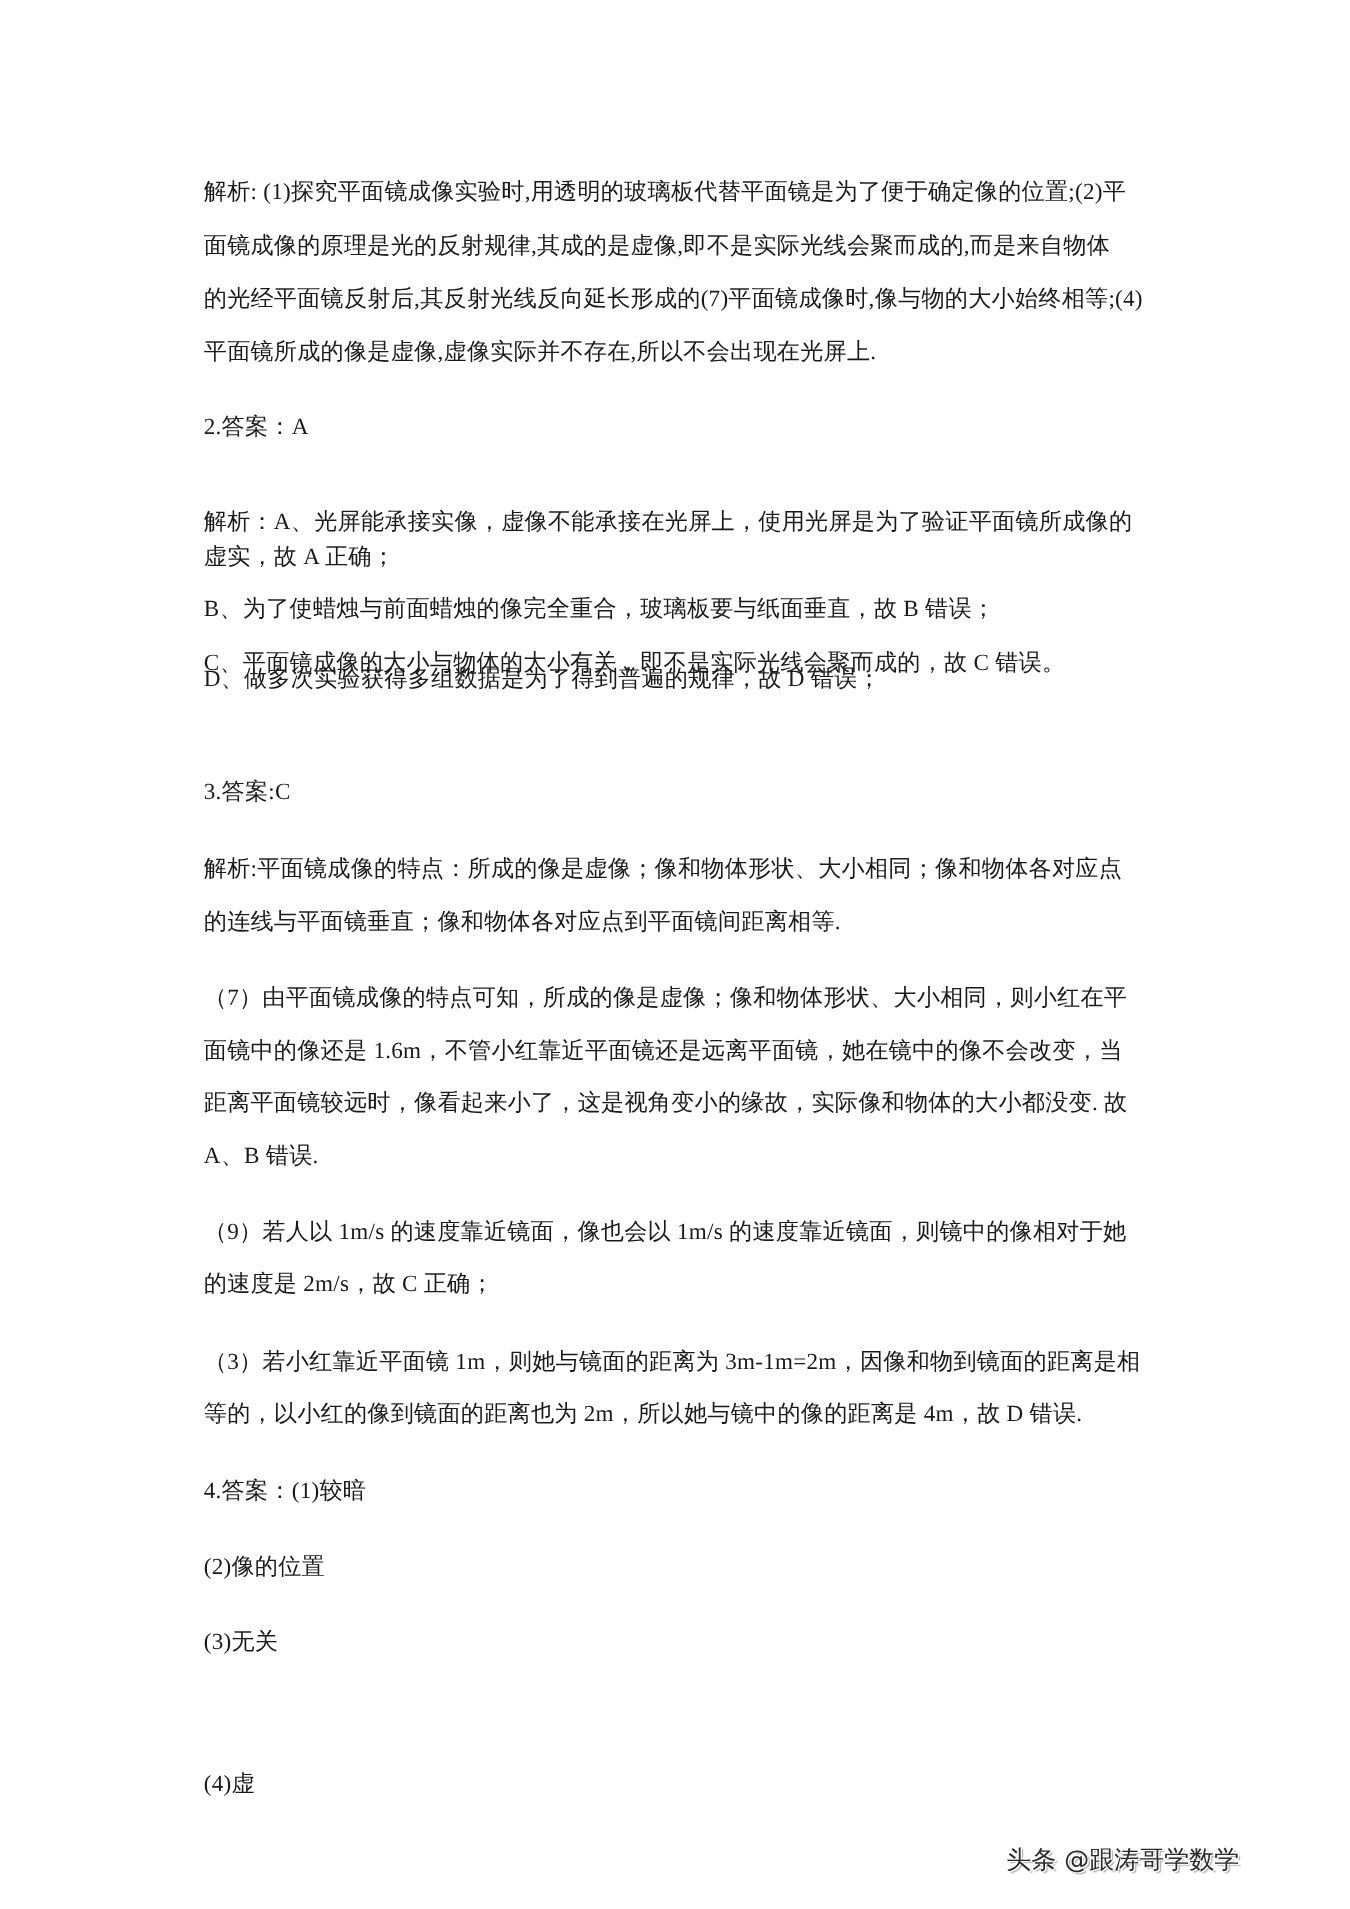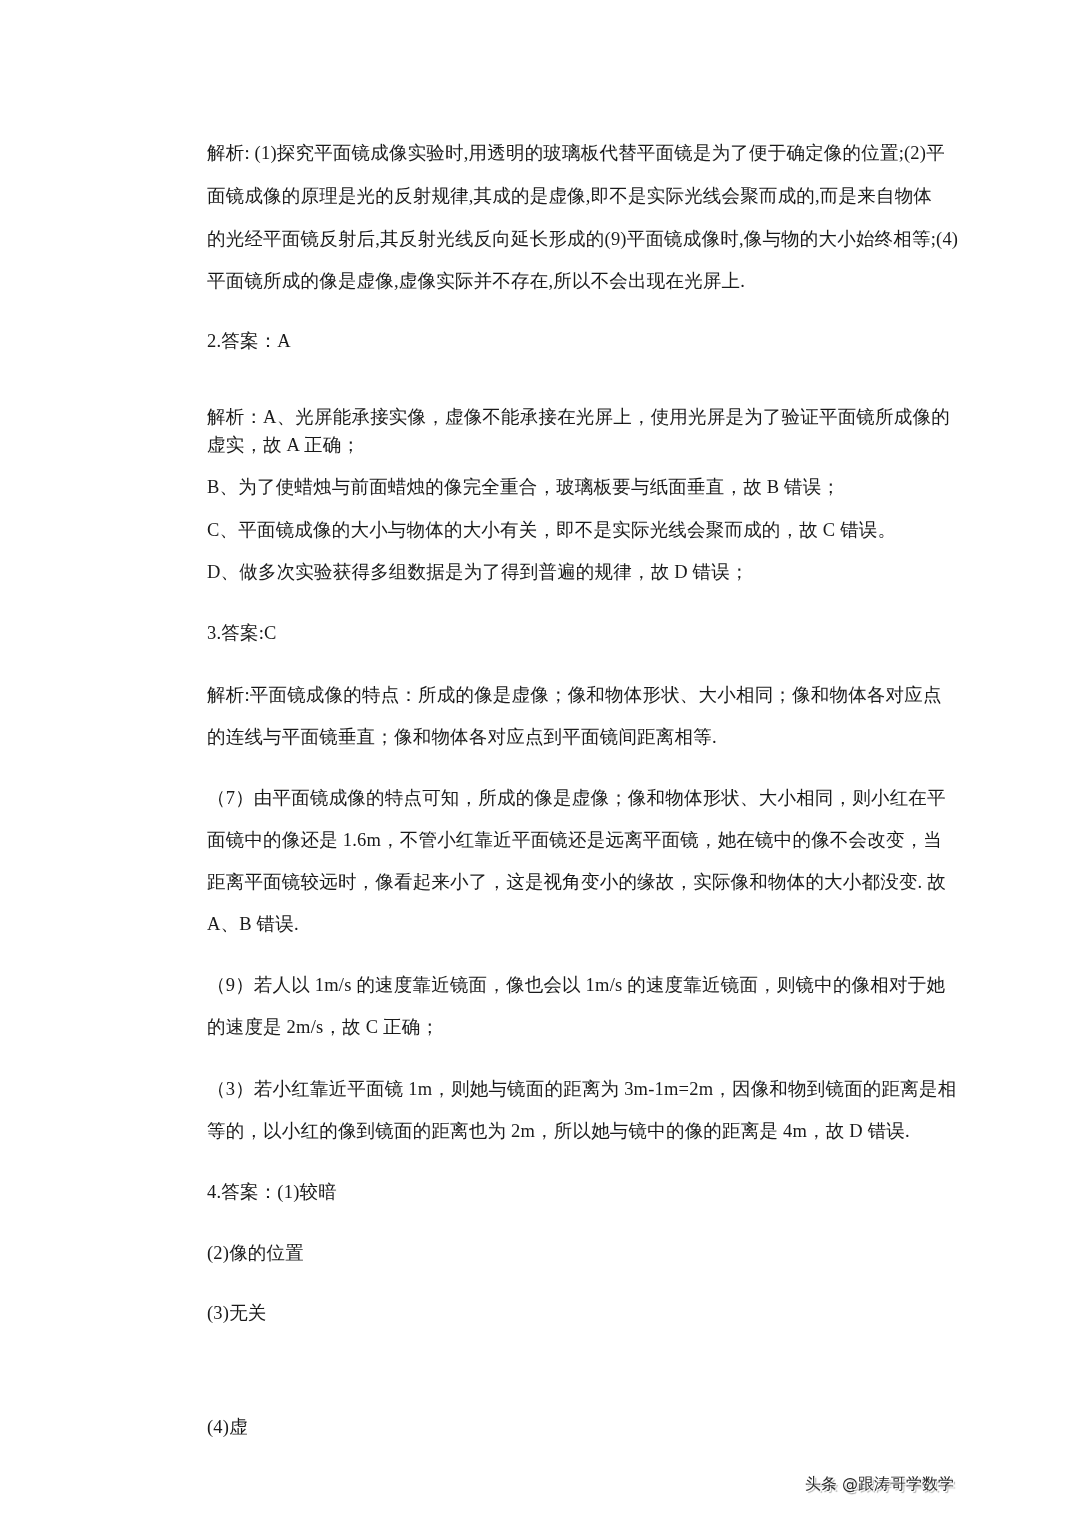--- a/index.html
+++ b/index.html
@@ -1,40 +1,40 @@
 <!DOCTYPE html>
 <html><head>
 <meta charset="utf-8">
 <style>
   html, body { margin: 0; padding: 0; background: #ffffff; }
   body { width: 1080px; height: 1527px; position: relative; overflow: hidden;
          font-family: "Liberation Serif", "DejaVu Serif", serif; color: #1a1a1a; }
-  .line { position: absolute; left: 163px; font-size: 18.5px; white-space: nowrap; letter-spacing: 0.2px; margin-left: 44px; }
+  .line { position: absolute; left: 163px; font-size: 18.5px; white-space: nowrap; letter-spacing: 0.2px; }
   .watermark { position: absolute; left: 805px; top: 1474px; font-family: "DejaVu Sans", sans-serif;
-               font-size: 16px; color: #2a2a2a; white-space: nowrap;
+               font-size: 20px; color: #2a2a2a; white-space: nowrap;
                text-shadow: 1px 1px 0 #ffffff, -1px -1px 0 #ffffff, 2px 2px 1px rgba(0,0,0,0.35); text-align: right; }
 </style>
 </head>
 <body>
 
 <div>
   <div>
     <div class="line" style="top:140px">解析: (1)探究平面镜成像实验时,用透明的玻璃板代替平面镜是为了便于确定像的位置;(2)平</div>
     <div class="line" style="top:183px">面镜成像的原理是光的反射规律,其成的是虚像,即不是实际光线会聚而成的,而是来自物体</div>
-    <div class="line" style="top:226px">的光经平面镜反射后,其反射光线反向延长形成的(9)平面镜成像时,像与物的大小始终相等;(4)</div>
+    <div class="line" style="top:226px">的光经平面镜反射后,其反射光线反向延长形成的(7)平面镜成像时,像与物的大小始终相等;(4)</div>
     <div class="line" style="top:268px">平面镜所成的像是虚像,虚像实际并不存在,所以不会出现在光屏上.</div>
   </div>
 
   <div>
     <div class="line" style="top:328px">2.答案：A</div>
     <div class="line" style="top:404px">解析：A、光屏能承接实像，虚像不能承接在光屏上，使用光屏是为了验证平面镜所成像的</div>
     <div class="line" style="top:432px">虚实，故 A 正确；</div>
     <div class="line" style="top:474px">B、为了使蜡烛与前面蜡烛的像完全重合，玻璃板要与纸面垂直，故 B 错误；</div>
     <div class="line" style="top:517px">C、平面镜成像的大小与物体的大小有关，即不是实际光线会聚而成的，故 C 错误。</div>
-    <div class="line" style="top:559px">D、做多次实验获得多组数据是为了得到普遍的规律，故 D 错误；</div>
+    <div class="line" style="top:530px">D、做多次实验获得多组数据是为了得到普遍的规律，故 D 错误；</div>
   </div>
 
   <div>
     <div class="line" style="top:620px">3.答案:C</div>
     <div class="line" style="top:682px">解析:平面镜成像的特点：所成的像是虚像；像和物体形状、大小相同；像和物体各对应点</div>
     <div class="line" style="top:724px">的连线与平面镜垂直；像和物体各对应点到平面镜间距离相等.</div>
 
     <div class="line" style="top:785px">（7）由平面镜成像的特点可知，所成的像是虚像；像和物体形状、大小相同，则小红在平</div>
     <div class="line" style="top:827px">面镜中的像还是 1.6m，不管小红靠近平面镜还是远离平面镜，她在镜中的像不会改变，当</div>
     <div class="line" style="top:869px">距离平面镜较远时，像看起来小了，这是视角变小的缘故，实际像和物体的大小都没变. 故</div>

